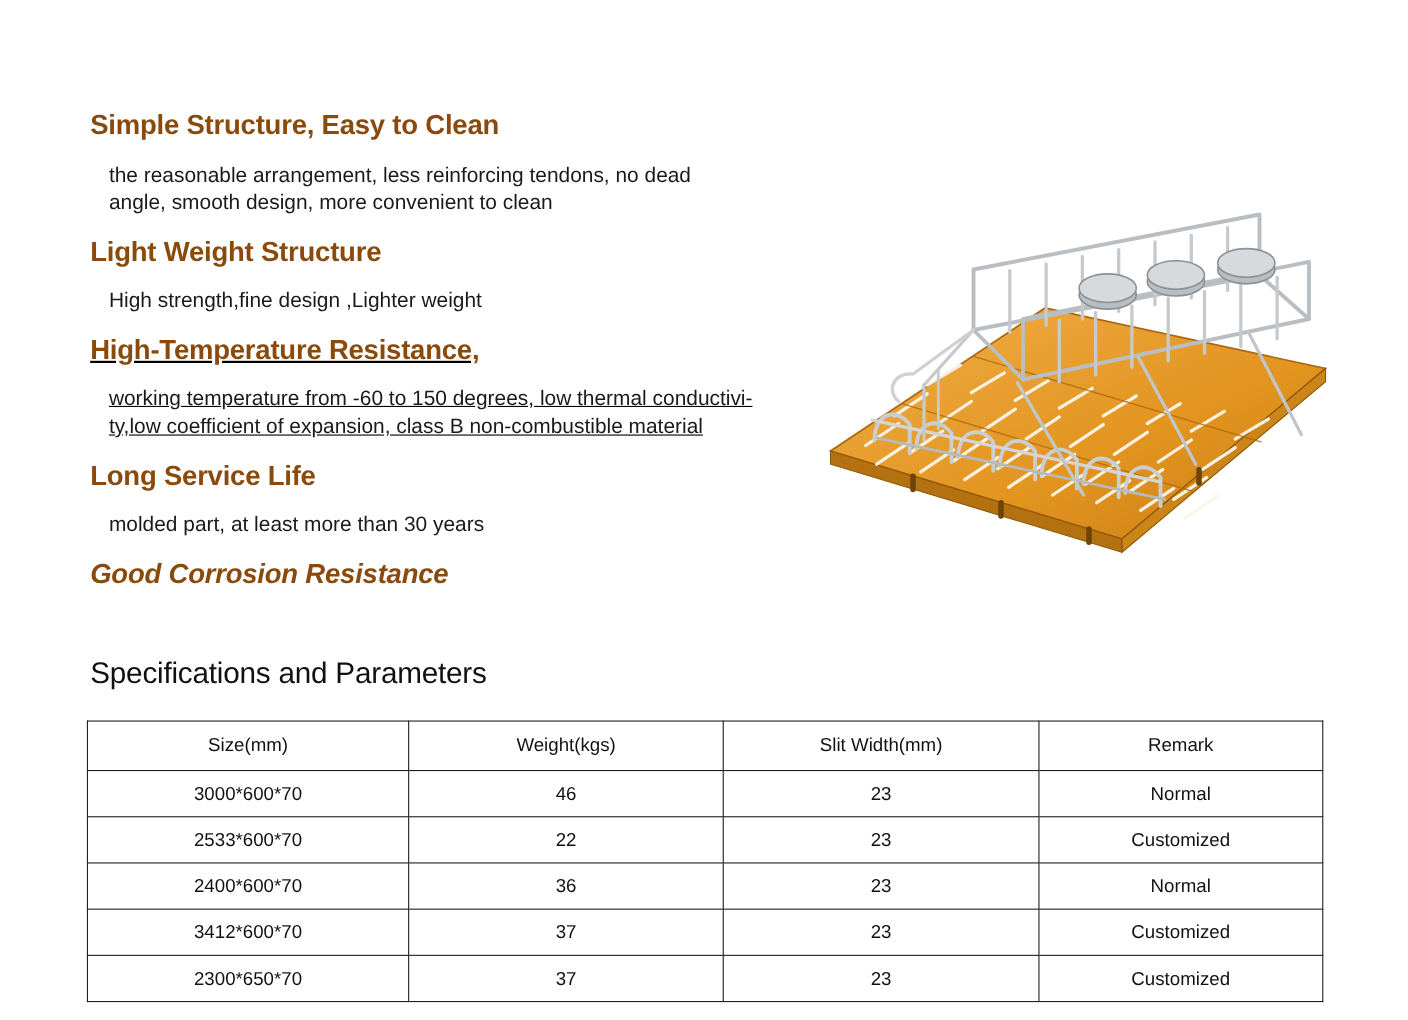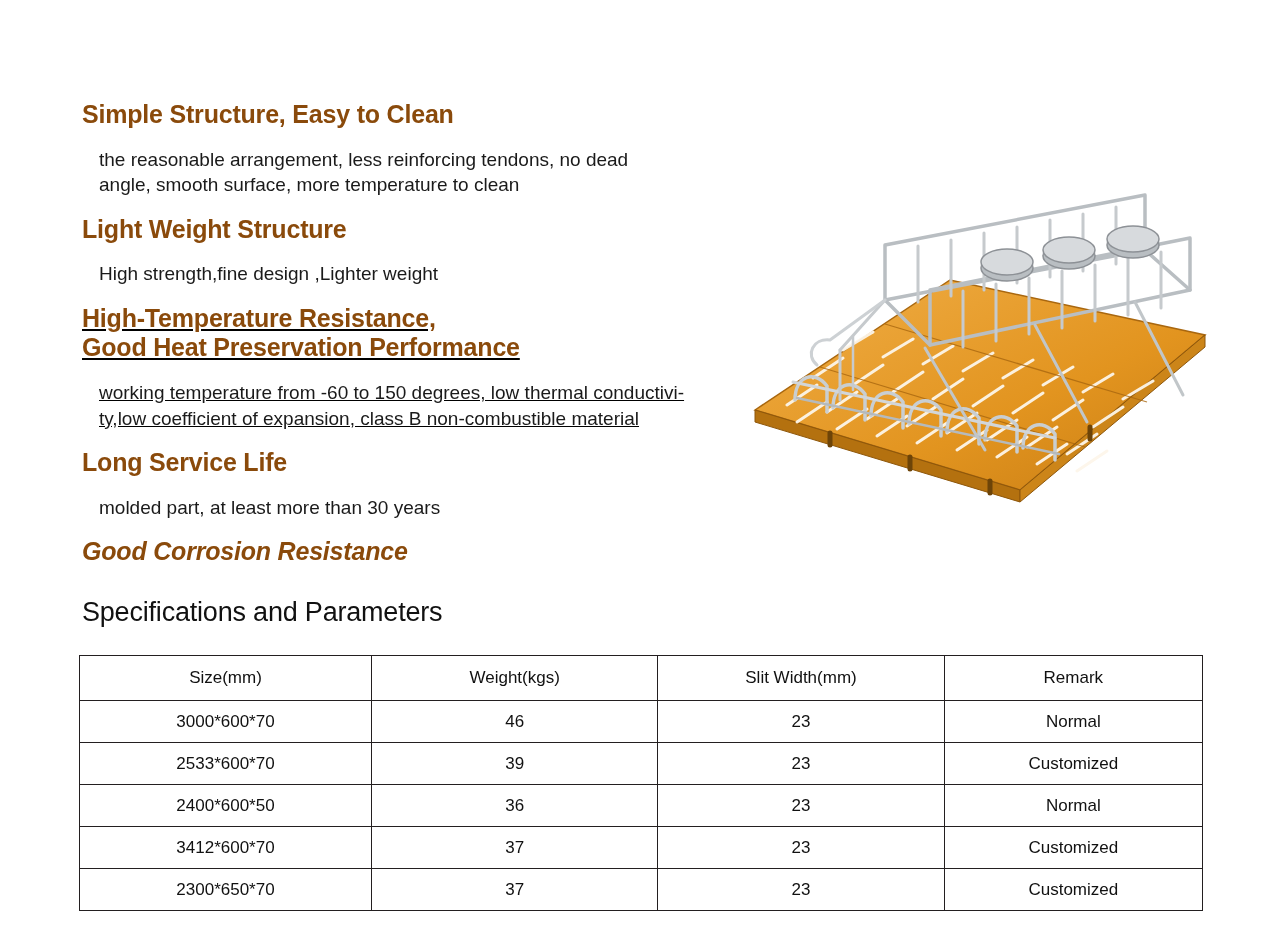--- a/index.html
+++ b/index.html
@@ -122,37 +122,36 @@
 <div class="page">
 
   <div class="features">
 
     <div class="feature-block" id="block-0">
       <h2 class="feature-title">
         <span>Simple Structure, Easy to Clean</span>
       </h2>
       <p class="feature-body">
         <span class="line">the reasonable arrangement, less reinforcing tendons, no dead</span>
-        <span class="line">angle, smooth surface, more temperature to clean</span>
+        <span class="line">angle, smooth design, more convenient to clean</span>
       </p>
     </div>
 
     <div class="feature-block" id="block-1">
       <h2 class="feature-title">
         <span>Light Weight Structure</span>
       </h2>
       <p class="feature-body">
         <span class="line">High strength,fine design ,Lighter weight</span>
       </p>
     </div>
 
     <div class="feature-block" id="block-2">
       <h2 class="feature-title">
         <span>High-Temperature Resistance,</span>
-        <span class="line2">Good Heat Preservation Performance</span>
       </h2>
       <p class="feature-body">
         <span class="line">working temperature from -60 to 150 degrees, low thermal conductivi-</span>
         <span class="line">ty,low coefficient of expansion, class B non-combustible material</span>
       </p>
     </div>
 
     <div class="feature-block" id="block-3">
       <h2 class="feature-title">
         <span>Long Service Life</span>
@@ -320,26 +319,26 @@
     </thead>
     <tbody>
       <tr>
         <td class="upper">3000*600*70</td>
         <td class="lower">46</td>
         <td class="upper">23</td>
         <td>Normal</td>
       </tr>
       <tr>
         <td class="upper">2533*600*70</td>
-        <td class="lower">39</td>
+        <td class="lower">22</td>
         <td class="upper">23</td>
         <td>Customized</td>
       </tr>
       <tr>
-        <td class="upper">2400*600*50</td>
+        <td class="upper">2400*600*70</td>
         <td class="lower">36</td>
         <td class="upper">23</td>
         <td>Normal</td>
       </tr>
       <tr>
         <td class="upper">3412*600*70</td>
         <td class="lower">37</td>
         <td class="upper">23</td>
         <td>Customized</td>
       </tr>

